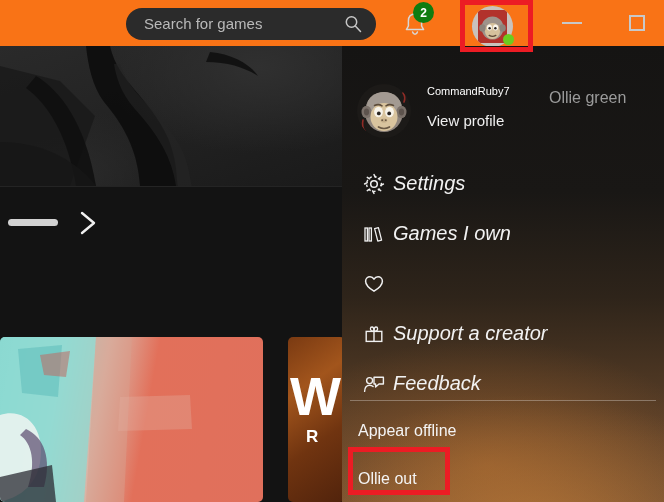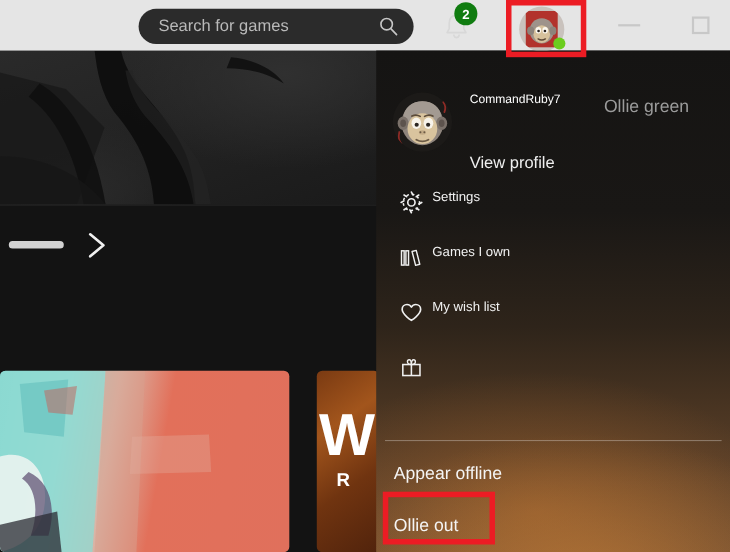--- a/index.html
+++ b/index.html
@@ -33,21 +33,21 @@
   .card-a-ink { position:absolute; inset:0; }
   .card-b { left:288px; width:57px;
     background:linear-gradient(145deg,#7a3a12 0%,#a2551c 30%,#703410 62%,#51230c 100%); }
   .card-b .bigW { position:absolute; left:2px; top:28px; font-size:54px; font-weight:bold;
     color:#fff; letter-spacing:-3px; font-family:"Liberation Sans", sans-serif; }
   .card-b .bigR { position:absolute; left:18px; top:90px; font-size:17px; font-weight:bold;
     color:#fff; }
 
   
   .topbar { position:absolute; left:0; top:0; width:664px; height:46px;
-    background:#e5e5e5; z-index:5; }
+    background:#f97316; z-index:5; }
   .search { position:absolute; left:126px; top:8px; width:250px; height:32px;
     background:#2b2b2b; border-radius:16px; }
   .search-ph { position:absolute; left:18px; top:7px; font-size:15px; color:#b9b9b9; }
   .search-icon { position:absolute; right:14px; top:7px; width:18px; height:18px; }
 
   .bell { position:absolute; left:402px; top:10px; width:26px; height:28px; }
   .badge { position:absolute; left:413px; top:2px; width:21px; height:21px; border-radius:50%;
     background:#107c10; color:#fff; font-size:12px; font-weight:bold;
     display:flex; align-items:center; justify-content:center; }
 
@@ -73,25 +73,25 @@
     background:
       radial-gradient(ellipse 340px 200px at 58% 108%, rgba(214,138,60,0.55) 0%, rgba(214,138,60,0) 72%),
       radial-gradient(ellipse 300px 170px at 45% 92%, rgba(186,110,44,0.45) 0%, rgba(186,110,44,0) 75%),
       linear-gradient(180deg,#151413 0%,#191715 32%,#2e241a 55%,#4a3522 72%,#5e422a 86%,#6b4b30 100%); }
 
   .profile { position:absolute; left:0; top:34px; width:322px; height:72px; }
   .p-av { position:absolute; left:15px; top:4px; width:54px; height:54px; border-radius:50%;
     overflow:hidden; background:#1c1a18; }
   .p-name { position:absolute; left:85px; top:5px; font-size:11px; font-weight:normal; color:#fff; }
   .p-sub { position:absolute; top:9px; font-size:16px; color:#9b9b9b; }
-  .p-view { position:absolute; left:85px; top:32px; font-size:15px; color:#efefef;margin-top:28px; }
+  .p-view { position:absolute; left:85px; top:32px; font-size:15px; color:#efefef; }
 
   .mitem { position:absolute; left:0; width:322px; height:50px; }
   .mico { position:absolute; left:20px; top:13px; width:24px; height:24px; }
-  .mlab { position:absolute; left:51px; top:13px; font-size:12px; color:#f2f2f2; }
+  .mlab { position:absolute; left:51px; top:13px; font-size:20px; color:#f2f2f2;font-style:italic; }
 
   .divider { position:absolute; left:8px; top:354px; width:306px; height:1px;
     background:rgba(255,255,255,0.30); }
 
   .plain { position:absolute; left:0; width:322px; height:48px; }
   .plain .lab { position:absolute; left:16px; top:12px; font-size:16px; color:#f4f4f4; }
 
   .hl-signout { position:absolute; left:348px; top:447px; width:102px; height:48px;
     border:5px solid #ec1c24; z-index:8; }
 </style>
@@ -239,34 +239,44 @@
       </div>
       <div class="mlab">Games I own</div>
     </div>
 
     <div class="mitem" style="top:213px;">
       <div class="mico">
         <svg viewBox="0 0 24 24">
             <path d="M12 19.2 C12 19.2 3.6 14 3.6 9.2 C3.6 6.6 5.6 4.8 8 4.8 C9.8 4.8 11.2 5.8 12 7.2 C12.8 5.8 14.2 4.8 16 4.8 C18.4 4.8 20.4 6.6 20.4 9.2 C20.4 14 12 19.2 12 19.2 Z" stroke="#f0f0f0" stroke-width="1.5" fill="none" stroke-linejoin="round"></path>
           </svg>
       </div>
-      <div class="mlab">My wish list</div>
     </div>
 
     <div class="mitem" style="top:263px;">
       <div class="mico">
         <svg viewBox="0 0 24 24">
             <rect x="4.2" y="9.4" width="15.6" height="10" stroke="#f0f0f0" stroke-width="1.4" fill="none"></rect>
             <path d="M12 9.4 L12 19.4" stroke="#f0f0f0" stroke-width="1.4"></path>
             <path d="M12 9.4 C10.4 9.4 8.4 8.6 8.4 6.8 C8.4 5.6 9.2 5 10 5 C11.2 5 12 6.6 12 9.4 Z" stroke="#f0f0f0" stroke-width="1.3" fill="none" stroke-linejoin="round"></path>
             <path d="M12 9.4 C13.6 9.4 15.6 8.6 15.6 6.8 C15.6 5.6 14.8 5 14 5 C12.8 5 12 6.6 12 9.4 Z" stroke="#f0f0f0" stroke-width="1.3" fill="none" stroke-linejoin="round"></path>
           </svg>
       </div>
-    </div>
-
+      <div class="mlab">Support a creator</div>
+    </div>
+
+    <div class="mitem" style="top:313px;">
+      <div class="mico">
+        <svg viewBox="0 0 24 24">
+            <circle cx="7.6" cy="8.6" r="3" stroke="#f0f0f0" stroke-width="1.4" fill="none"></circle>
+            <path d="M2.6 19.4 C2.6 15.4 4.8 13.2 7.6 13.2 C9 13.2 10.2 13.7 11.1 14.6" stroke="#f0f0f0" stroke-width="1.4" fill="none" stroke-linecap="round"></path>
+            <path d="M12 5.2 L21.4 5.2 L21.4 12 L17 12 L13.6 15 L13.6 12 L12 12 Z" stroke="#f0f0f0" stroke-width="1.4" fill="none" stroke-linejoin="round"></path>
+          </svg>
+      </div>
+      <div class="mlab">Feedback</div>
+    </div>
 
     <div class="divider"></div>
 
     <div class="plain" style="top:364px;">
       <div class="lab">Appear offline</div>
     </div>
     <div class="plain" style="top:412px;">
       <div class="lab">Ollie out</div>
     </div>
   </div>

